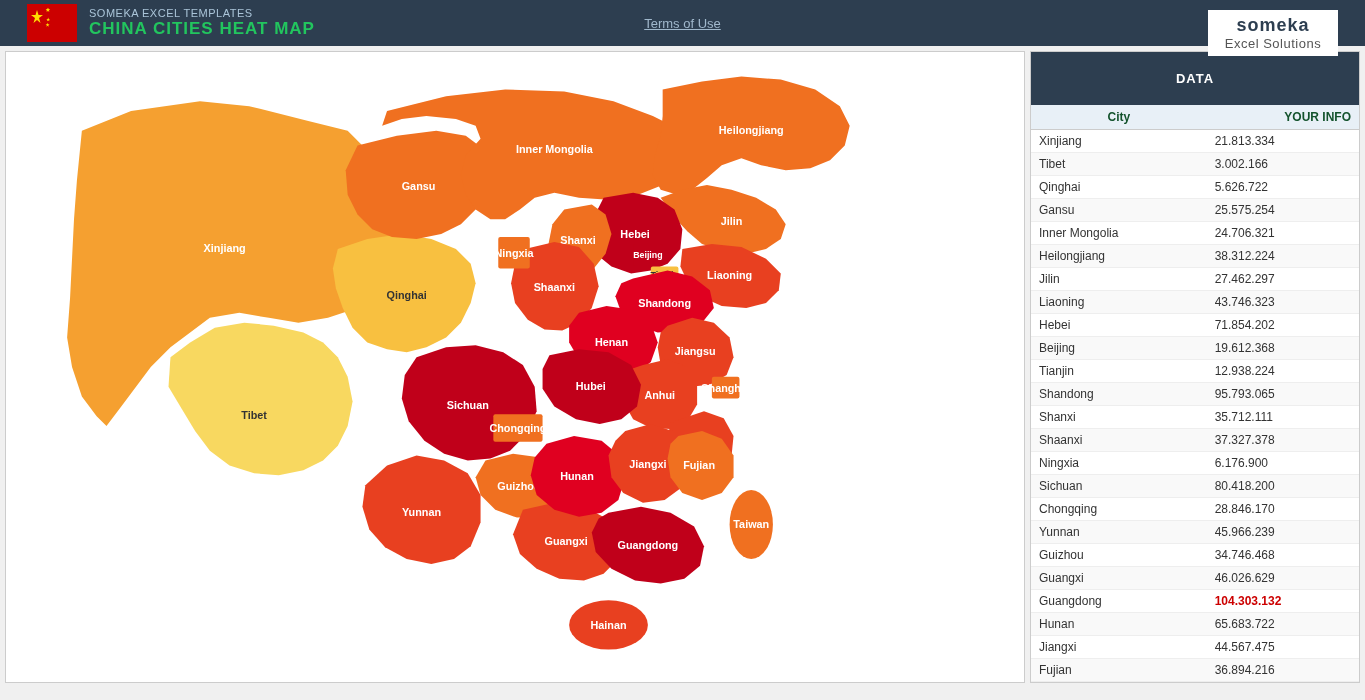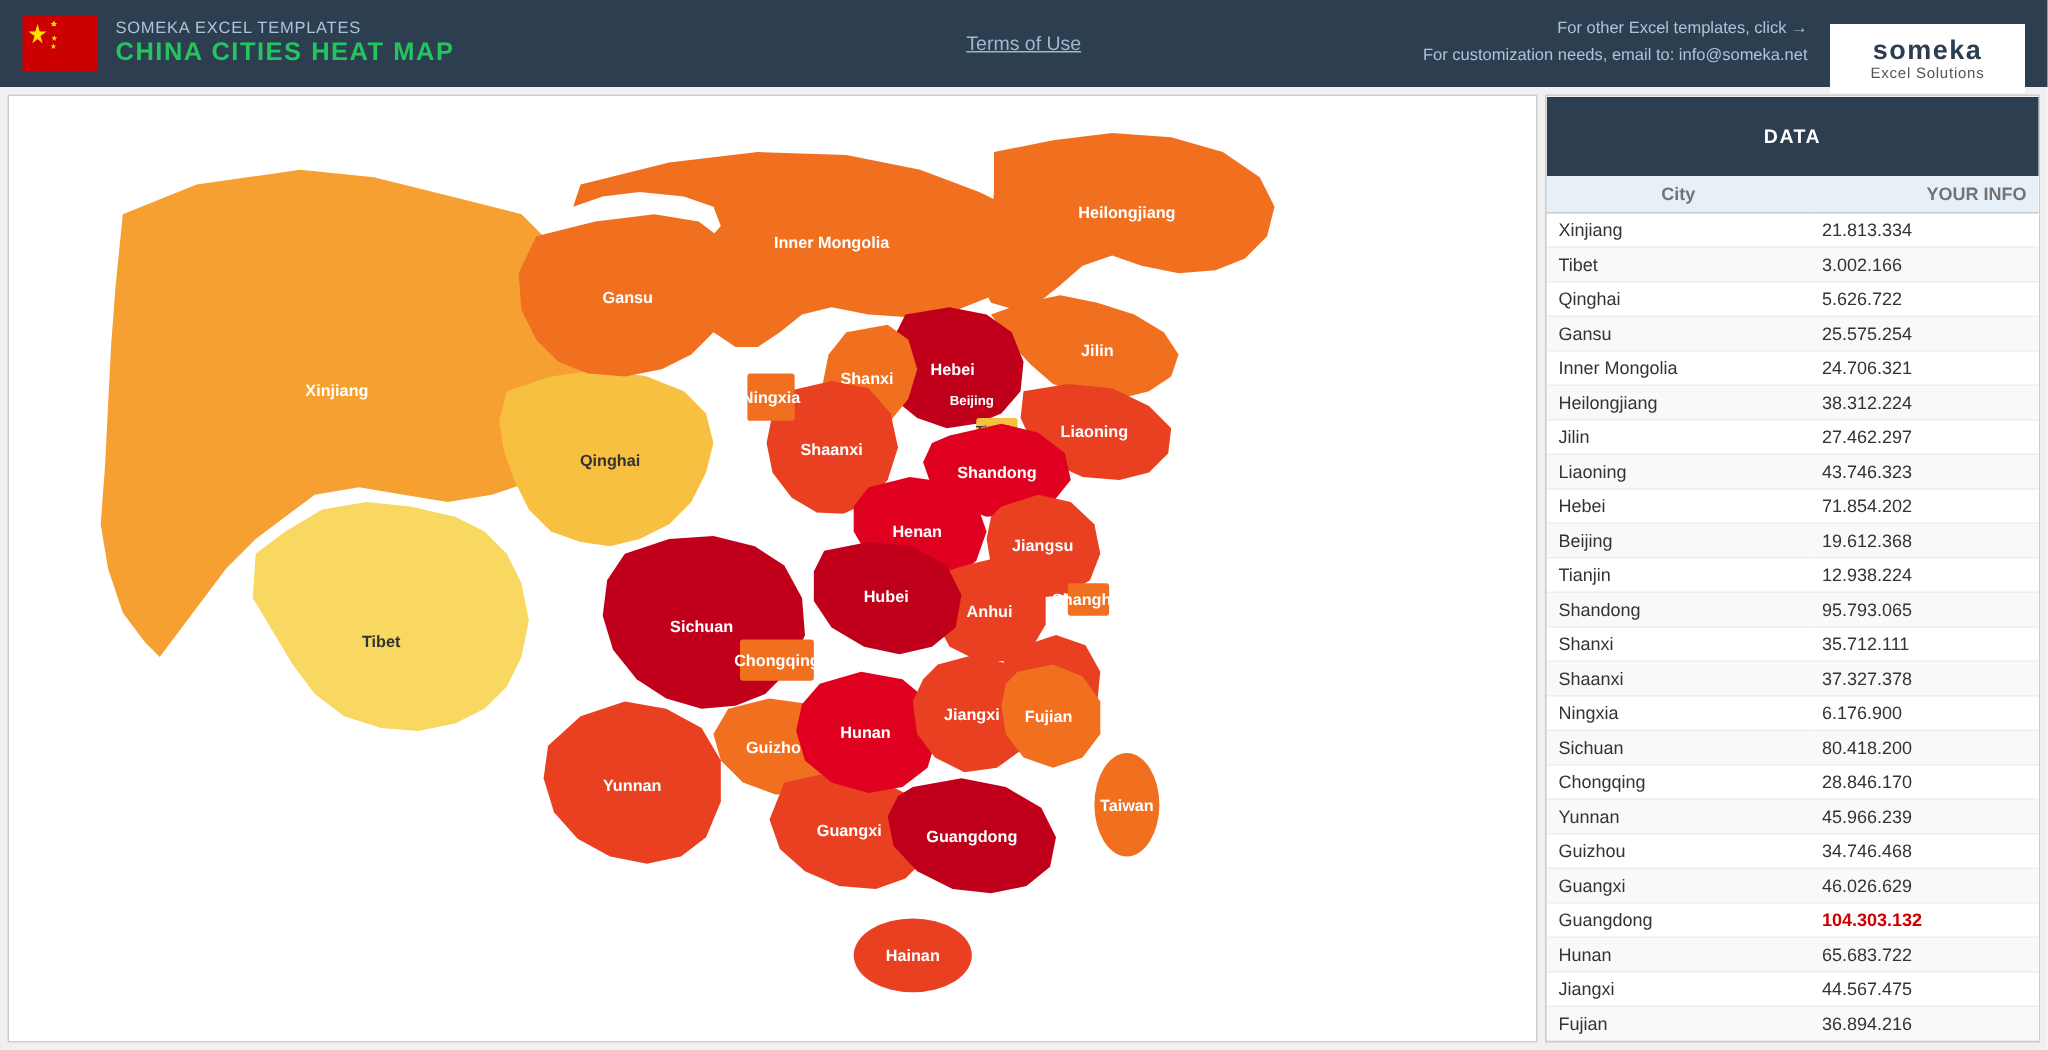--- a/index.html
+++ b/index.html
@@ -1,24 +1,24 @@
 <!DOCTYPE html>
 <html><head>
   <meta charset="utf-8">
   <style>
     * { margin: 0; padding: 0; box-sizing: border-box; }
     body { font-family: Arial, sans-serif; width: 1365px; height: 700px; overflow: hidden; background: #f0f0f0; }
 
     
     .header {
       background: #2d3e50;
-      height: 58px;
+      height: 46px;
       display: flex;
       align-items: center;
-      padding: 0 15px;
+      padding: 0 27px;
       position: relative;
     }
     .header-flag {
       width: 50px;
       height: 38px;
       background: #cc0000;
       display: flex;
       align-items: center;
       justify-content: center;
       margin-right: 12px;
@@ -66,21 +66,21 @@
       padding: 6px 10px;
       display: flex;
       flex-direction: column;
       align-items: center;
       justify-content: center;
       width: 130px;
       height: 46px;
       margin-top: 19px;
     }
     .logo-text-top { font-size: 18px; font-weight: bold; color: #2d3e50; letter-spacing: 1px; }
-    .logo-text-bottom { font-size: 10px; color: #555; letter-spacing: 0.5px; }
+    .logo-text-bottom { font-size: 13px; color: #555; letter-spacing: 0.5px; }
 
     
     .main-content {
       display: flex;
       height: 642px;
     }
 
     
     .map-area {
       flex: 1;
@@ -112,21 +112,21 @@
     .data-table {
       width: 100%;
       border-collapse: collapse;
       font-size: 12px;
     }
     .data-table thead tr th {
       background: #e8f0f7;
       padding: 5px 8px;
       border-bottom: 1px solid #ccc;
       font-weight: bold;
-      color: #737373;
+      color: #14532d;
     }
     .data-table thead tr th:last-child { text-align: right; }
     .data-table tbody tr td {
       padding: 4px 8px;
       border-bottom: 1px solid #eee;
       color: #333;
     }
     .data-table tbody tr td:last-child { text-align: left; }
     .data-table tbody tr:nth-child(even) { background: #f9f9f9; }
 
@@ -194,24 +194,20 @@
     </svg>
   </div>
   <div class="header-titles">
     <span class="header-sub">SOMEKA EXCEL TEMPLATES</span>
     <span class="header-main">CHINA CITIES HEAT MAP</span>
   </div>
   <div class="header-center">
     <span class="terms-link">Terms of Use</span>
   </div>
   <div class="header-right">
-    <div class="header-contact">
-      <div>For other Excel templates, click →</div>
-      <div>For customization needs, email to: info@someka.net</div>
-    </div>
     <div class="logo-box">
       <div class="logo-text-top">someka</div>
       <div class="logo-text-bottom">Excel Solutions</div>
     </div>
   </div>
 </div>
 
 <div class="main-content">
 
   <div class="map-area">

